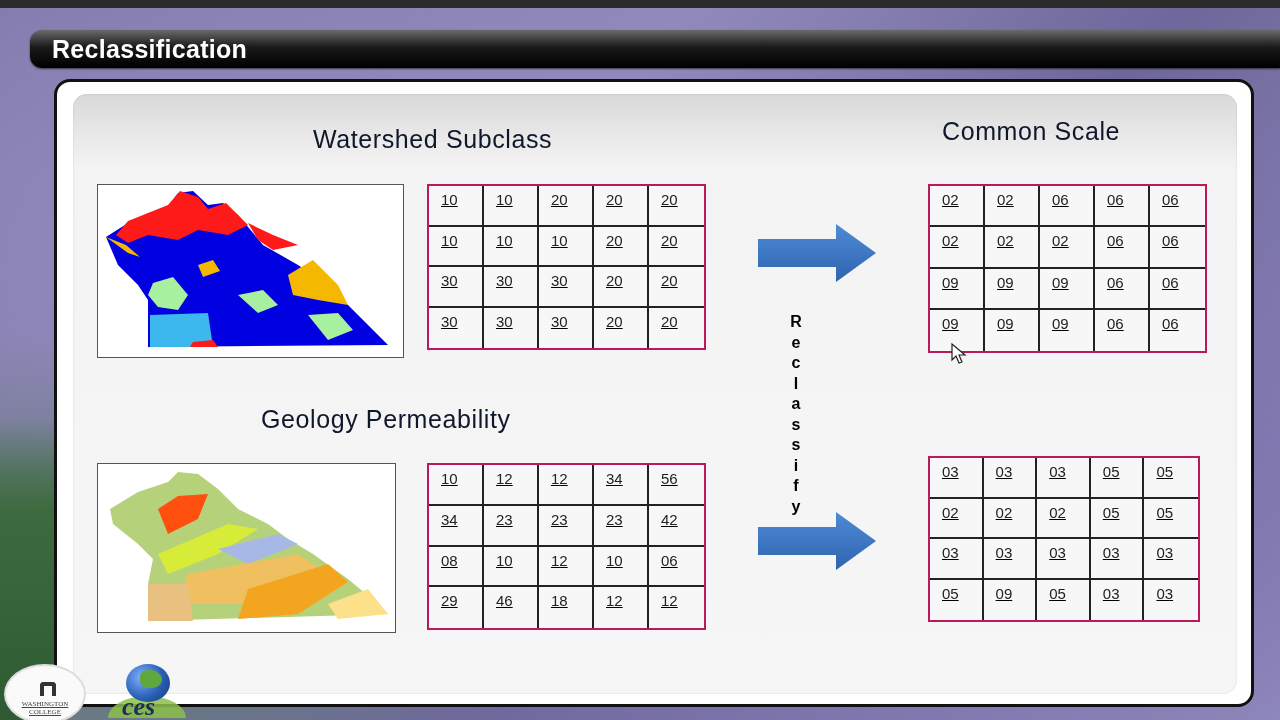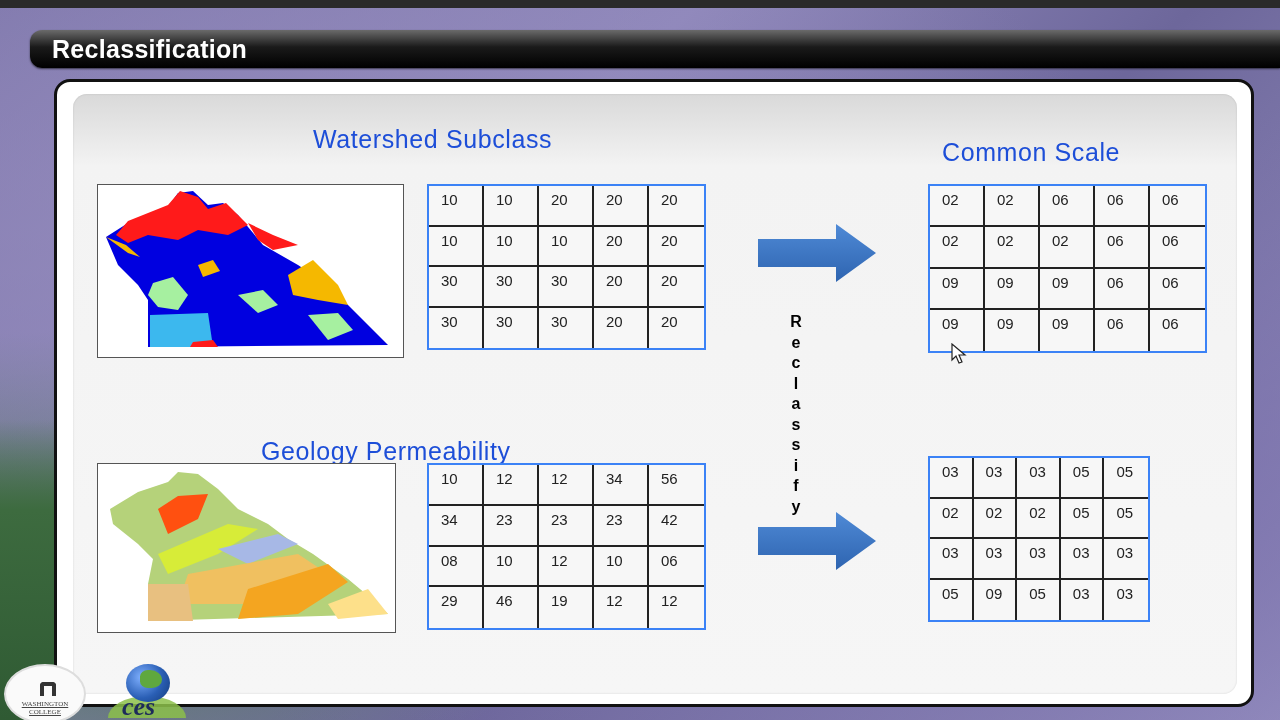--- a/index.html
+++ b/index.html
@@ -39,33 +39,34 @@
     border: 3px solid #111;
     border-radius: 16px;
   }
   .panel-inner {
     position: absolute; left: 16px; top: 12px; width: 1164px; height: 600px;
     border-radius: 14px;
     background: linear-gradient(180deg, #d9d9d9 0%, #f3f3f3 12%, #f6f6f6 100%);
     box-shadow: inset 0 0 2px rgba(0,0,0,0.15);
   }
   .heading {
-    position: absolute; font-size: 25px; color: #1d4ed8; letter-spacing: 0.6px;
+    position: absolute; font-size: 25px; color: #0f172a; letter-spacing: 0.6px;
     white-space: nowrap;
   }
   .map-frame {
     position: absolute; background: #fff; border: 1.5px solid #555;
   }
   .grid {
     position: absolute;
     display: grid;
     grid-template-columns: repeat(5, 1fr);
     grid-template-rows: repeat(4, 1fr);
-    border: 2px solid #3b82f6;
+    border: 2px solid #be185d;
     background: #f7f7f7;
+    text-decoration: underline;
   }
   .cell {
     border-right: 2px solid #222;
     border-bottom: 2px solid #222;
     font-size: 15px;
     color: #222;
     padding: 5px 0 0 12px;
   }
   .cell:nth-child(5n) { border-right: none; }
   .cell:nth-last-child(-n+5) { border-bottom: none; }
@@ -119,22 +120,22 @@
 
 <div class="title-bar">
   <div class="title-text">Reclassification</div>
 </div>
 
 <div class="panel">
   <div class="panel-inner"></div>
 </div>
 
 <div class="heading" style="left:313px; top:125px;">Watershed Subclass</div>
-<div class="heading" style="left:261px; top:405px;margin-top:32px;">Geology Permeability</div>
-<div class="heading" style="left:942px; top:138px;">Common Scale</div>
+<div class="heading" style="left:261px; top:405px;">Geology Permeability</div>
+<div class="heading" style="left:942px; top:117px;">Common Scale</div>
 
 <div class="map-frame" style="left:97px; top:184px; width:307px; height:174px;">
   <svg width="304" height="171" viewBox="0 0 304 171">
     <polygon points="8,52 30,38 70,22 80,8 95,6 110,20 125,18 140,30 165,60 200,80 230,100 260,130 290,160 50,162 50,115 40,100 20,80" fill="#0000e0"></polygon>
     <polygon points="18,50 30,36 70,20 82,6 100,12 110,24 128,18 150,40 130,50 100,45 80,55 50,50 30,58" fill="#ff1a1a"></polygon>
     <polygon points="150,38 175,50 200,60 175,65 160,55" fill="#ff1a1a"></polygon>
     <polygon points="190,90 215,75 240,100 250,120 220,115 195,110" fill="#f5b800"></polygon>
     <polygon points="8,52 28,60 42,72 30,68" fill="#f5b800"></polygon>
     <polygon points="100,80 115,75 122,86 105,92" fill="#f5b800"></polygon>
     <polygon points="55,98 75,92 90,110 80,125 60,122 50,110" fill="#a6f0a0"></polygon>
@@ -192,21 +193,21 @@
   <div class="cell">23</div>
   <div class="cell">23</div>
   <div class="cell">42</div>
   <div class="cell">08</div>
   <div class="cell">10</div>
   <div class="cell">12</div>
   <div class="cell">10</div>
   <div class="cell">06</div>
   <div class="cell">29</div>
   <div class="cell">46</div>
-  <div class="cell">19</div>
+  <div class="cell">18</div>
   <div class="cell">12</div>
   <div class="cell">12</div>
 </div>
 
 <div class="grid" style="left:928px; top:184px; width:279px; height:169px;">
   <div class="cell">02</div>
   <div class="cell">02</div>
   <div class="cell">06</div>
   <div class="cell">06</div>
   <div class="cell">06</div>
@@ -220,21 +221,21 @@
   <div class="cell">09</div>
   <div class="cell">06</div>
   <div class="cell">06</div>
   <div class="cell">09</div>
   <div class="cell">09</div>
   <div class="cell">09</div>
   <div class="cell">06</div>
   <div class="cell">06</div>
 </div>
 
-<div class="grid" style="left:928px; top:456px; width:222px; height:166px;">
+<div class="grid" style="left:928px; top:456px; width:272px; height:166px;">
   <div class="cell">03</div>
   <div class="cell">03</div>
   <div class="cell">03</div>
   <div class="cell">05</div>
   <div class="cell">05</div>
   <div class="cell">02</div>
   <div class="cell">02</div>
   <div class="cell">02</div>
   <div class="cell">05</div>
   <div class="cell">05</div>

